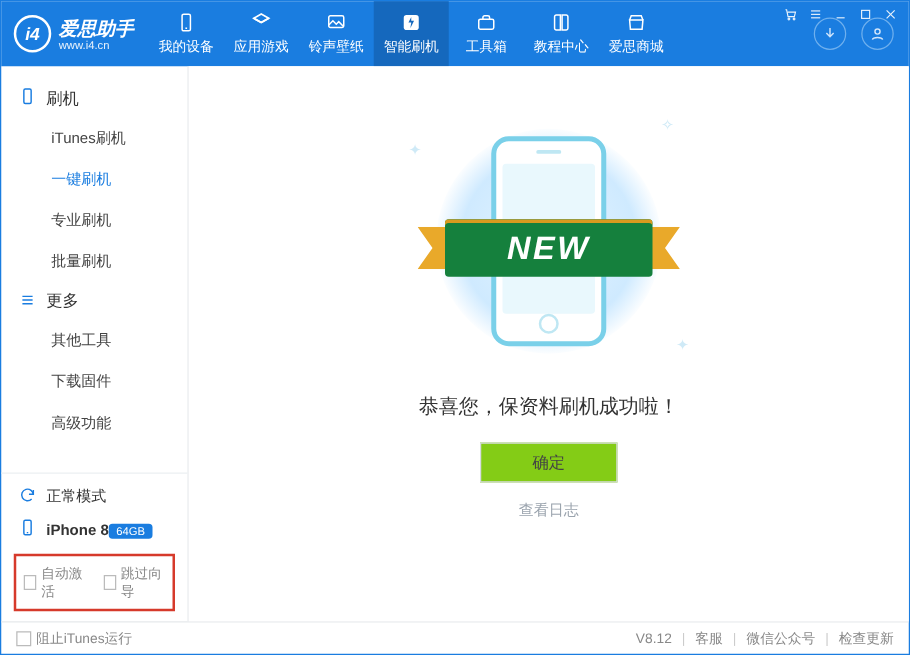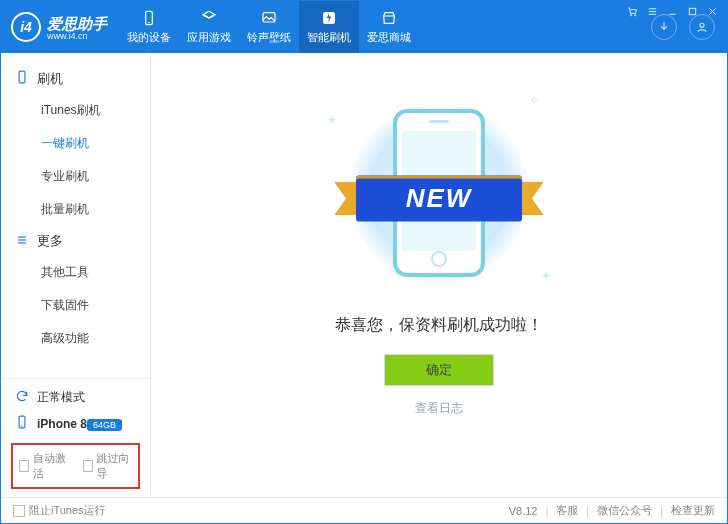--- a/index.html
+++ b/index.html
@@ -213,21 +213,21 @@
       background:#e9f8fd;
       border-radius:3px;
     }
     .ribbon {
       position:absolute; left:50%; top:50%;
       transform: translate(-50%,-40%);
       width: 210px; height:54px;
     }
     .ribbon-body{
       position:absolute; left:22px; right:22px; top:4px; bottom:4px;
-      background:#1d4ed8;
+      background:#15803d;
       color:#fff; font-weight:900;
       font-size:26px; font-style:italic;
       display:flex; align-items:center; justify-content:center;
       letter-spacing:2px;
       border-radius:3px;
       box-shadow: 0 3px 0 #d99a1f inset;
     }
     .ribbon-end{
       position:absolute; top:10px; width:30px; height:34px; background:#e9a92a;
     }
@@ -349,20 +349,38 @@
         <span>铃声壁纸</span>
       </div>
       <div class="nav-item active">
         <div class="nav-icon">
             <svg width="18" height="18" viewBox="0 0 24 24" fill="#fff">
               <rect x="4" y="4" width="16" height="16" rx="3"></rect>
               <path fill="#1568bd" d="M12 6l-3 6h3l-1 6 4-8h-3z"></path>
             </svg>
           </div>
         <span>智能刷机</span>
+      </div>
+      <div class="nav-item">
+        <div class="nav-icon">
+            <svg width="18" height="16" viewBox="0 0 24 24" fill="none" stroke="currentColor" stroke-width="1.8">
+              <rect x="3" y="8" width="18" height="12" rx="2"></rect>
+              <path d="M8 8V6a2 2 0 012-2h4a2 2 0 012 2v2"></path>
+            </svg>
+          </div>
+        <span>工具箱</span>
+      </div>
+      <div class="nav-item">
+        <div class="nav-icon">
+            <svg width="18" height="16" viewBox="0 0 24 24" fill="none" stroke="currentColor" stroke-width="1.8">
+              <path d="M4 5a2 2 0 012-2h5v18H6a2 2 0 01-2-2V5z"></path>
+              <path d="M20 5a2 2 0 00-2-2h-5v18h5a2 2 0 002-2V5z"></path>
+            </svg>
+          </div>
+        <span>教程中心</span>
       </div>
       <div class="nav-item">
         <div class="nav-icon">
             <svg width="18" height="16" viewBox="0 0 24 24" fill="none" stroke="currentColor" stroke-width="1.8">
               <path d="M4 9h16l-1 11H5L4 9z"></path>
               <path d="M4 9l2-5h12l2 5"></path>
             </svg>
           </div>
         <span>爱思商城</span>
       </div>

